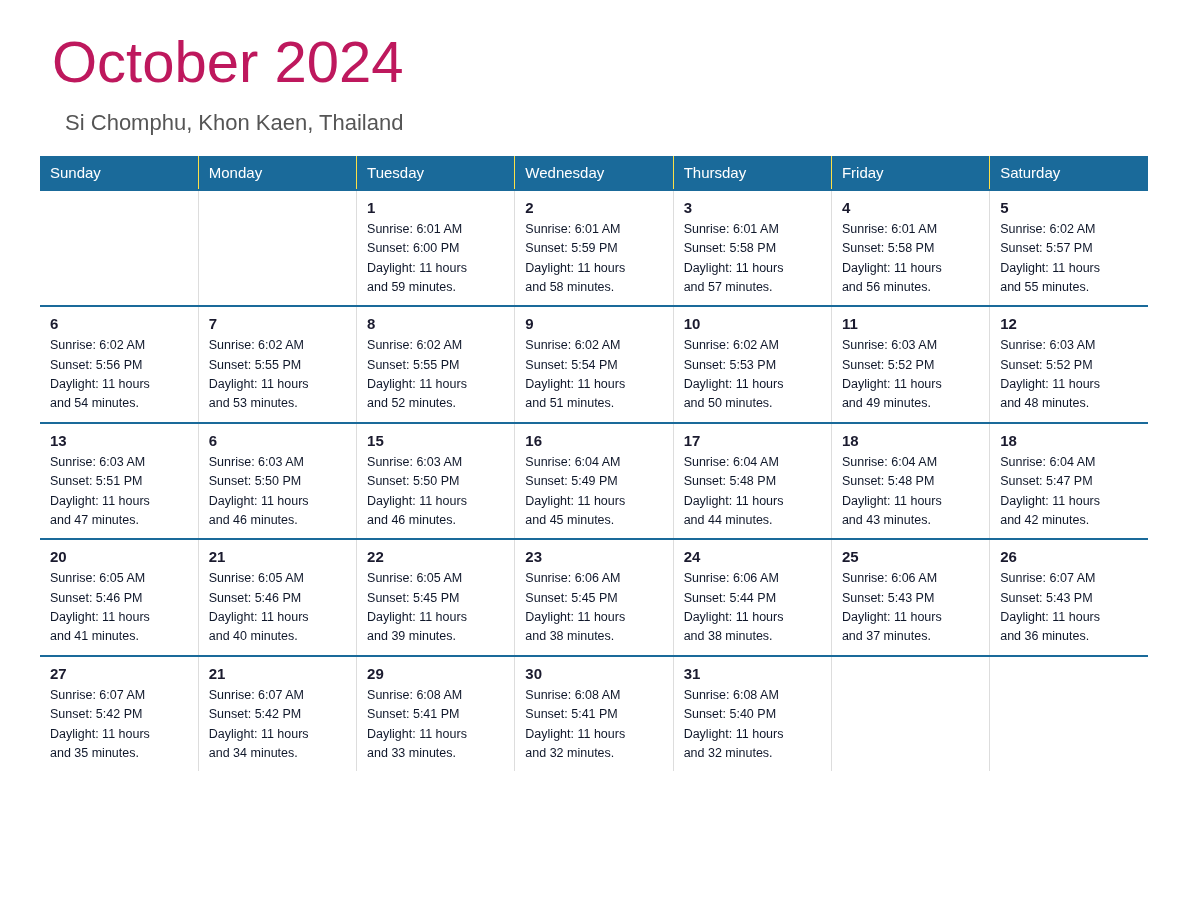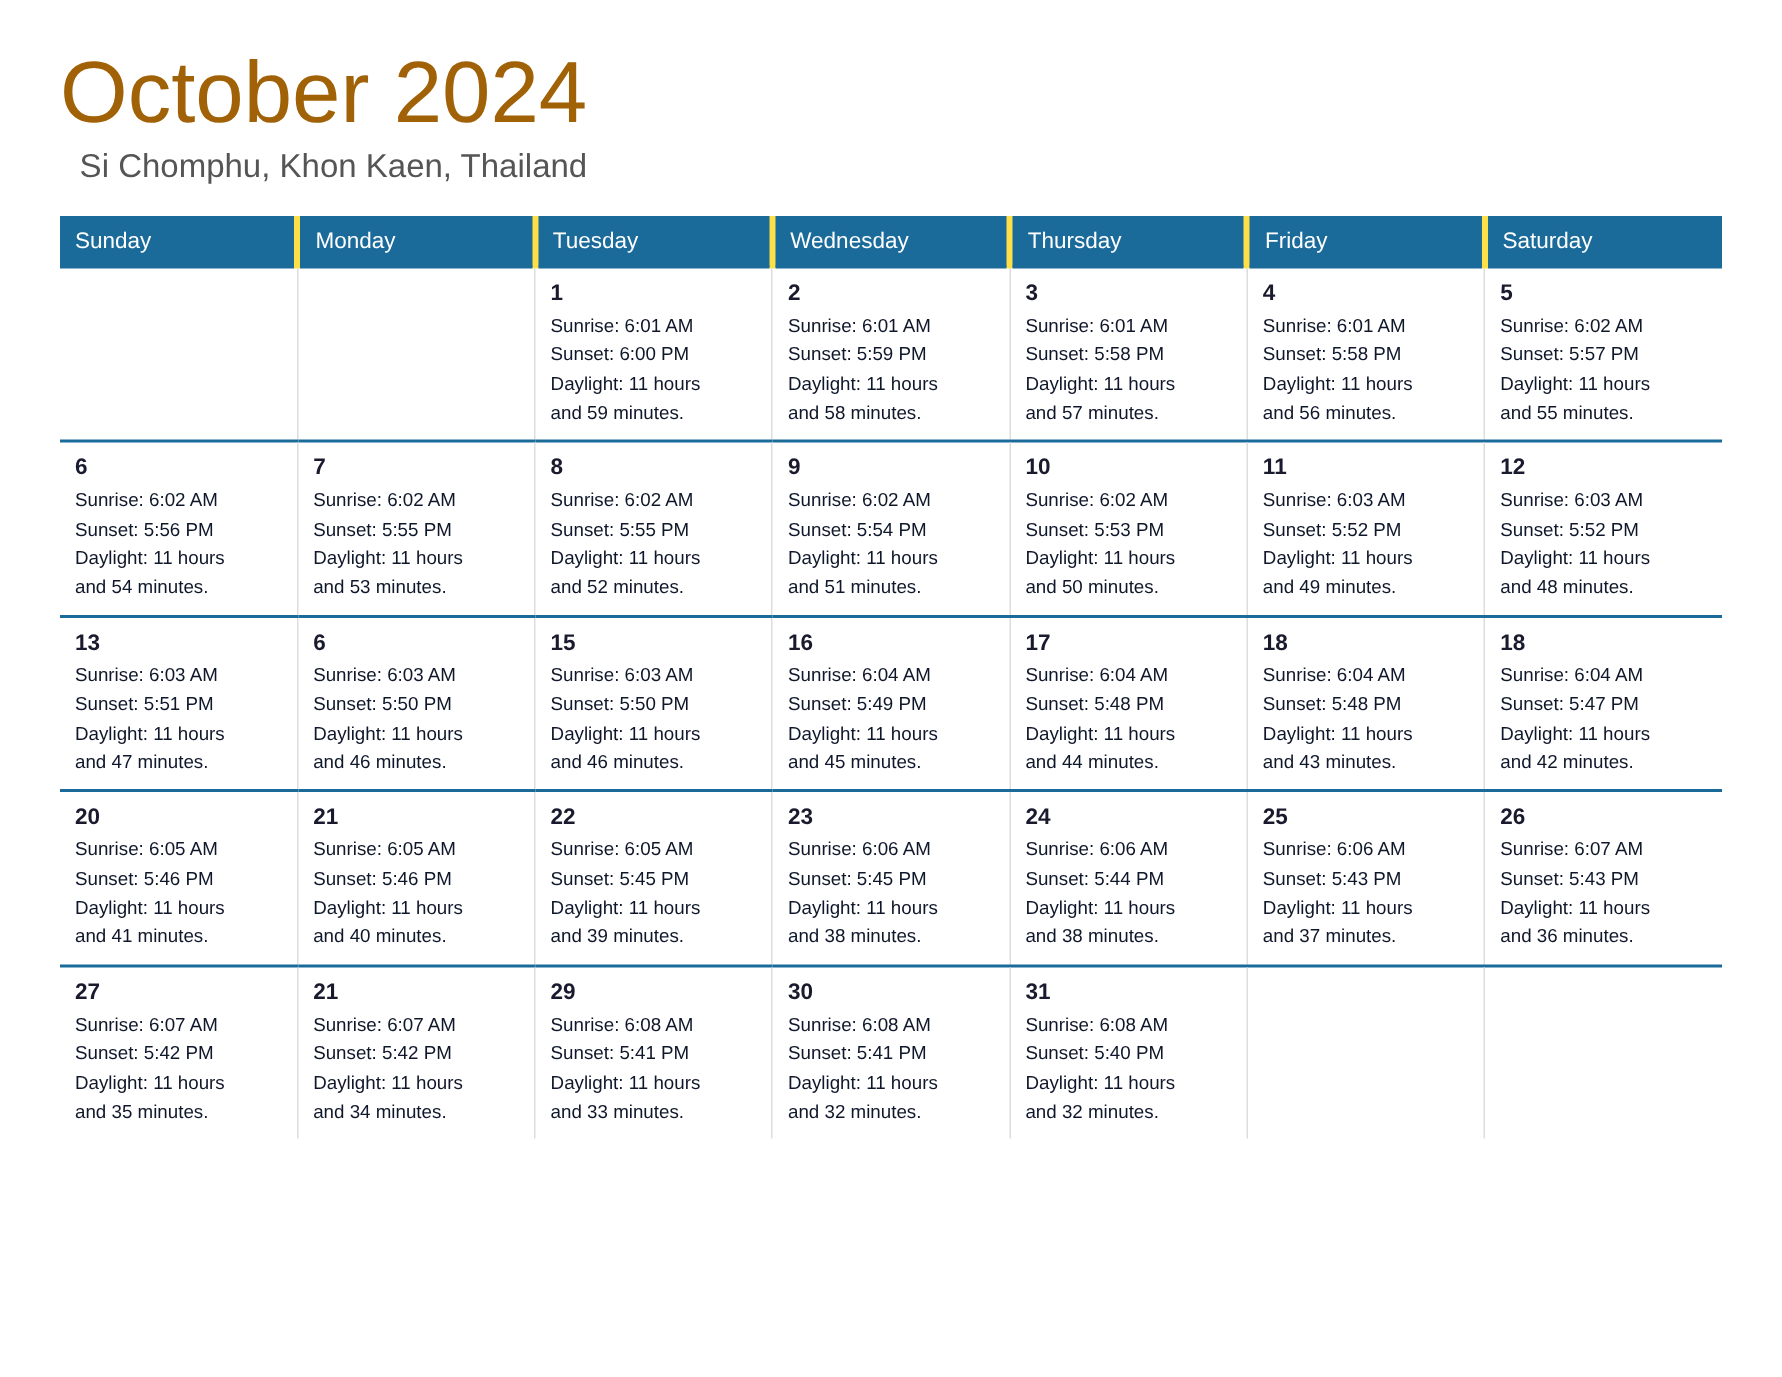--- a/index.html
+++ b/index.html
@@ -37,43 +37,44 @@
       color: #1a6a9a;
       font-size: 28px;
       font-weight: bold;
     }
     .title-area {
       text-align: right;
     }
     .main-title {
       font-size: 58px;
       font-weight: normal;
-      color: #a16207;
+      color: #be185d;
       line-height: 1.1;
+      margin-left: 12px;
     }
     .subtitle {
       font-size: 22px;
       color: #555;
-      margin-top: 4px;
+      margin-top: 16px;
     }
     table {
       width: 100%;
       border-collapse: collapse;
       table-layout: fixed;
     }
     thead tr {
       background-color: #1a6a9a;
     }
     thead th {
       color: #fff;
       font-size: 15px;
       font-weight: normal;
       padding: 8px 10px;
       text-align: left;
-      border-right: 4px solid #fde047;
+      border-right: 1px solid #fde047;
     }
     thead th:last-child {
       border-right: none;
     }
     tbody td {
       vertical-align: top;
       padding: 8px 10px;
       border-top: 2px solid #1a6a9a;
       border-right: 1px solid #ddd;
       font-size: 13px;

